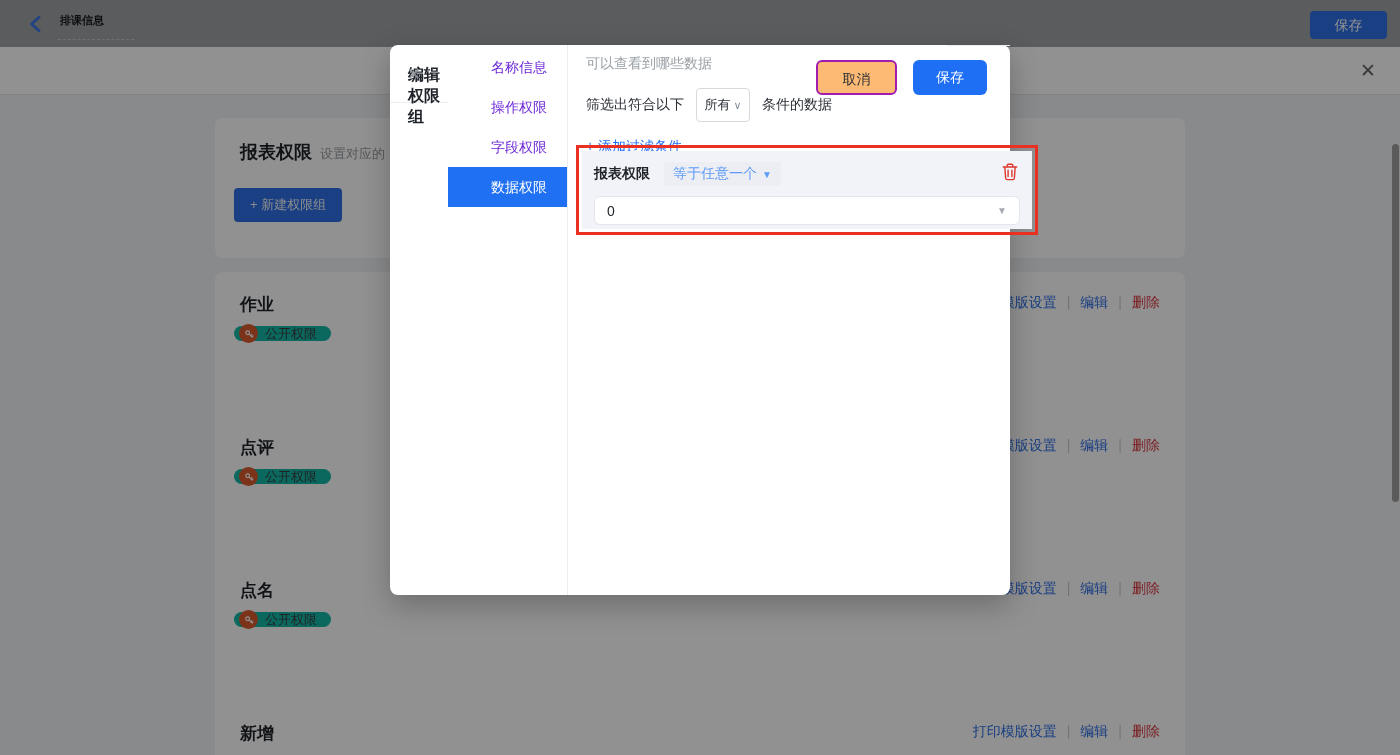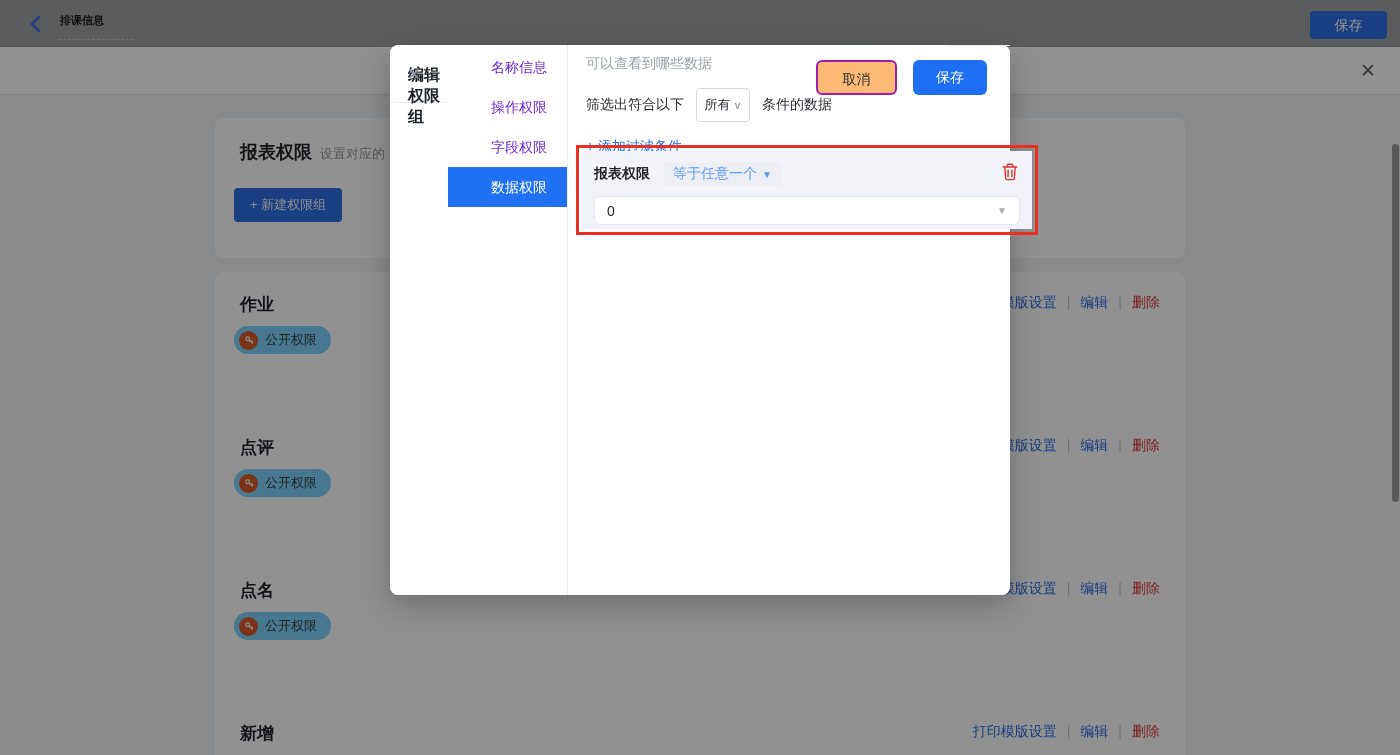--- a/index.html
+++ b/index.html
@@ -19,21 +19,21 @@
 
   .card { position:absolute; background:#ffffff; border-radius:8px; }
   .card1 { left:215px; top:71px; width:970px; height:140px; }
   .card1-title { position:absolute; left:25px; top:22px; font-size:18px; font-weight:bold; color:#1f2329; }
   .card1-sub { position:absolute; left:105px; top:27px; font-size:13px; color:#999b9e; white-space:nowrap; }
   .new-group-btn { position:absolute; left:19px; top:70px; height:34px; padding:0 16px; background:#2e6fe4; color:#f2f4f8; font-size:13px; border:none; border-radius:4px; line-height:34px; cursor:pointer; }
 
   .card2 { left:215px; top:225px; width:970px; height:660px; overflow:hidden; }
   .section { position:absolute; left:0; width:970px; height:143px; }
   .section-title { position:absolute; left:25px; top:0; font-size:17px; font-weight:bold; color:#1f2329; }
-  .badge { position:absolute; left:19px; top:33px; height:28px; background:#7dd3fc; border-radius:14px; display:flex; align-items:center; padding:0 14px 0 5px; }
+  .badge { position:absolute; left:19px; top:33px; height:15px; background:#14b8a6; border-radius:14px; display:flex; align-items:center; padding:0 14px 0 5px; }
   .badge-ico { width:19px; height:19px; border-radius:50%; background:#d95a2e; display:flex; align-items:center; justify-content:center; margin-right:7px; }
   .badge-label { font-size:13px; color:#3b3d40; }
   .row-links { position:absolute; right:25px; top:1px; font-size:14px; white-space:nowrap; }
   .row-links a { color:#2e6fe4; text-decoration:none; cursor:pointer; }
   .row-links a.danger { color:#d9363e; }
   .link-sep { color:#c9cdd4; margin:0 10px; }
 
   .scrollbar-thumb { position:absolute; right:1px; top:97px; width:7px; height:358px; background:#9e9e9e; border-radius:4px; z-index:2; }
 
   

